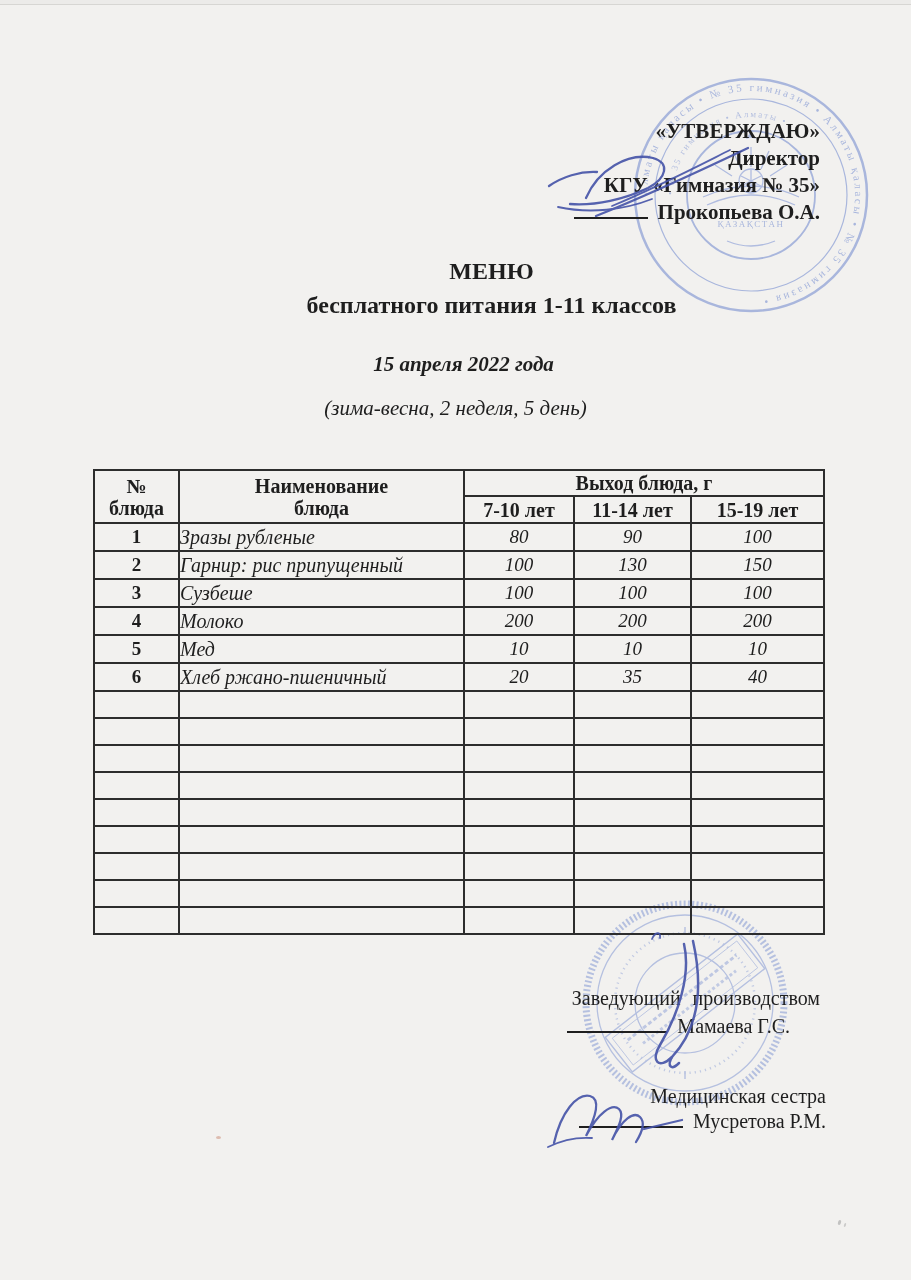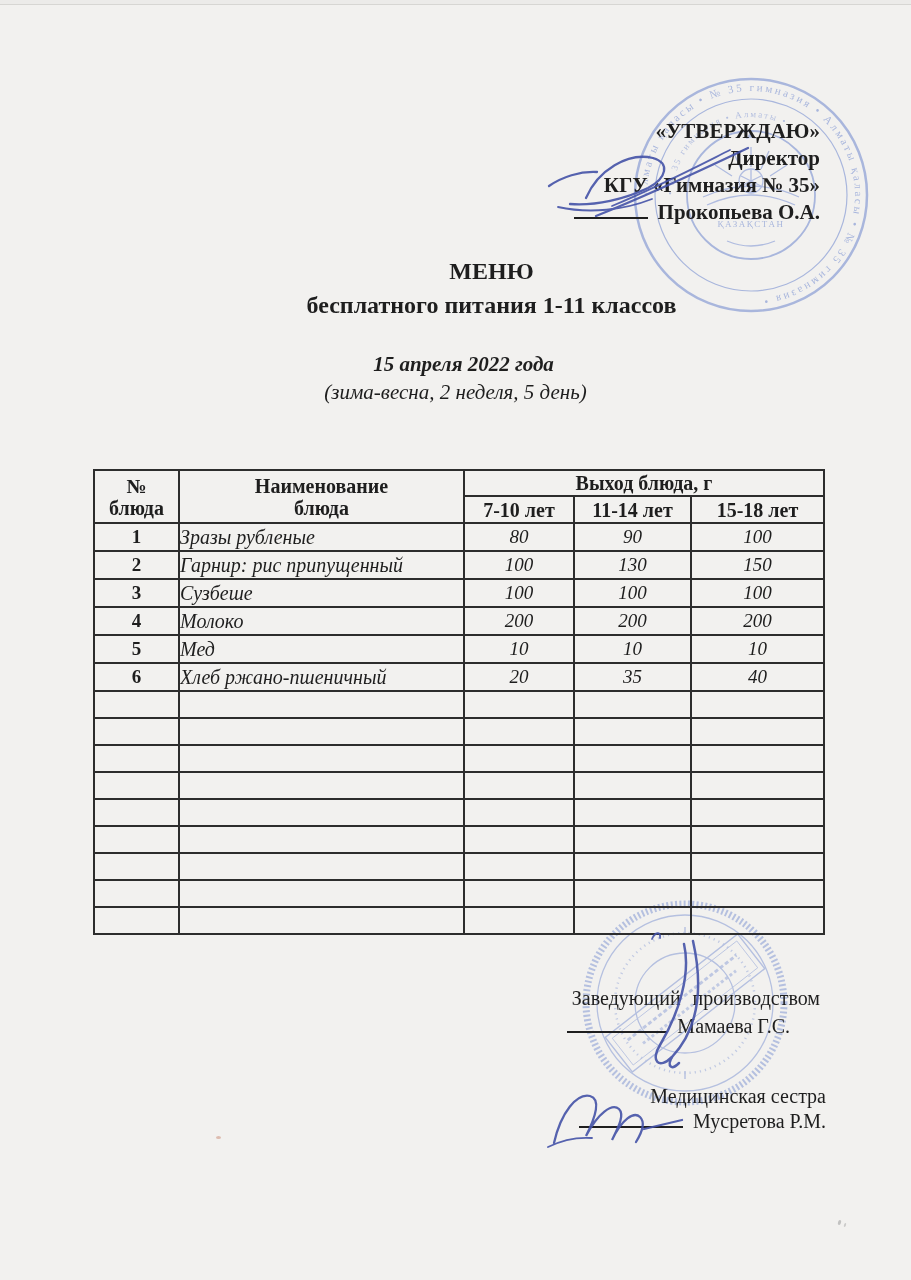--- a/index.html
+++ b/index.html
@@ -32,21 +32,21 @@
 
     .title-block {
       position: absolute; top: 254px; left: 0; width: 100%; z-index: 2;
       text-align: center; font-weight: bold; font-size: 24px; line-height: 34px; margin-left: 36px;
     }
     .date-line {
       position: absolute; top: 352px; left: 0; width: 100%; z-index: 2;
       text-align: center; font-weight: bold; font-style: italic; font-size: 21px; margin-left: 8px;
     }
     .cycle-note {
-      position: absolute; top: 380px; left: 0; width: 100%; z-index: 2;
+      position: absolute; top: 396px; left: 0; width: 100%; z-index: 2;
       text-align: center; font-style: italic; font-size: 21px;
     }
 
     table.menu {
       position: absolute; left: 93px; top: 469px; z-index: 2;
       width: 730px; border-collapse: collapse; table-layout: fixed;
       background: transparent;
     }
     table.menu th, table.menu td {
       border: 2px solid #2d2d2d; padding: 0; overflow: hidden;
@@ -149,21 +149,21 @@
         </th>
         <th rowspan="2">
           <div>Наименование</div>
           <div>блюда</div>
         </th>
         <th colspan="3" class="group-hd">Выход блюда, г</th>
       </tr>
       <tr class="age-row">
         <th>7-10 лет</th>
         <th>11-14 лет</th>
-        <th>15-18 лет</th>
+        <th>15-19 лет</th>
       </tr>
     </thead>
     <tbody>
       <tr>
         <td class="c-num">1</td>
         <td class="c-name">Зразы рубленые</td>
         <td class="c-val">80</td>
         <td class="c-val">90</td>
         <td class="c-val">100</td>
       </tr>

